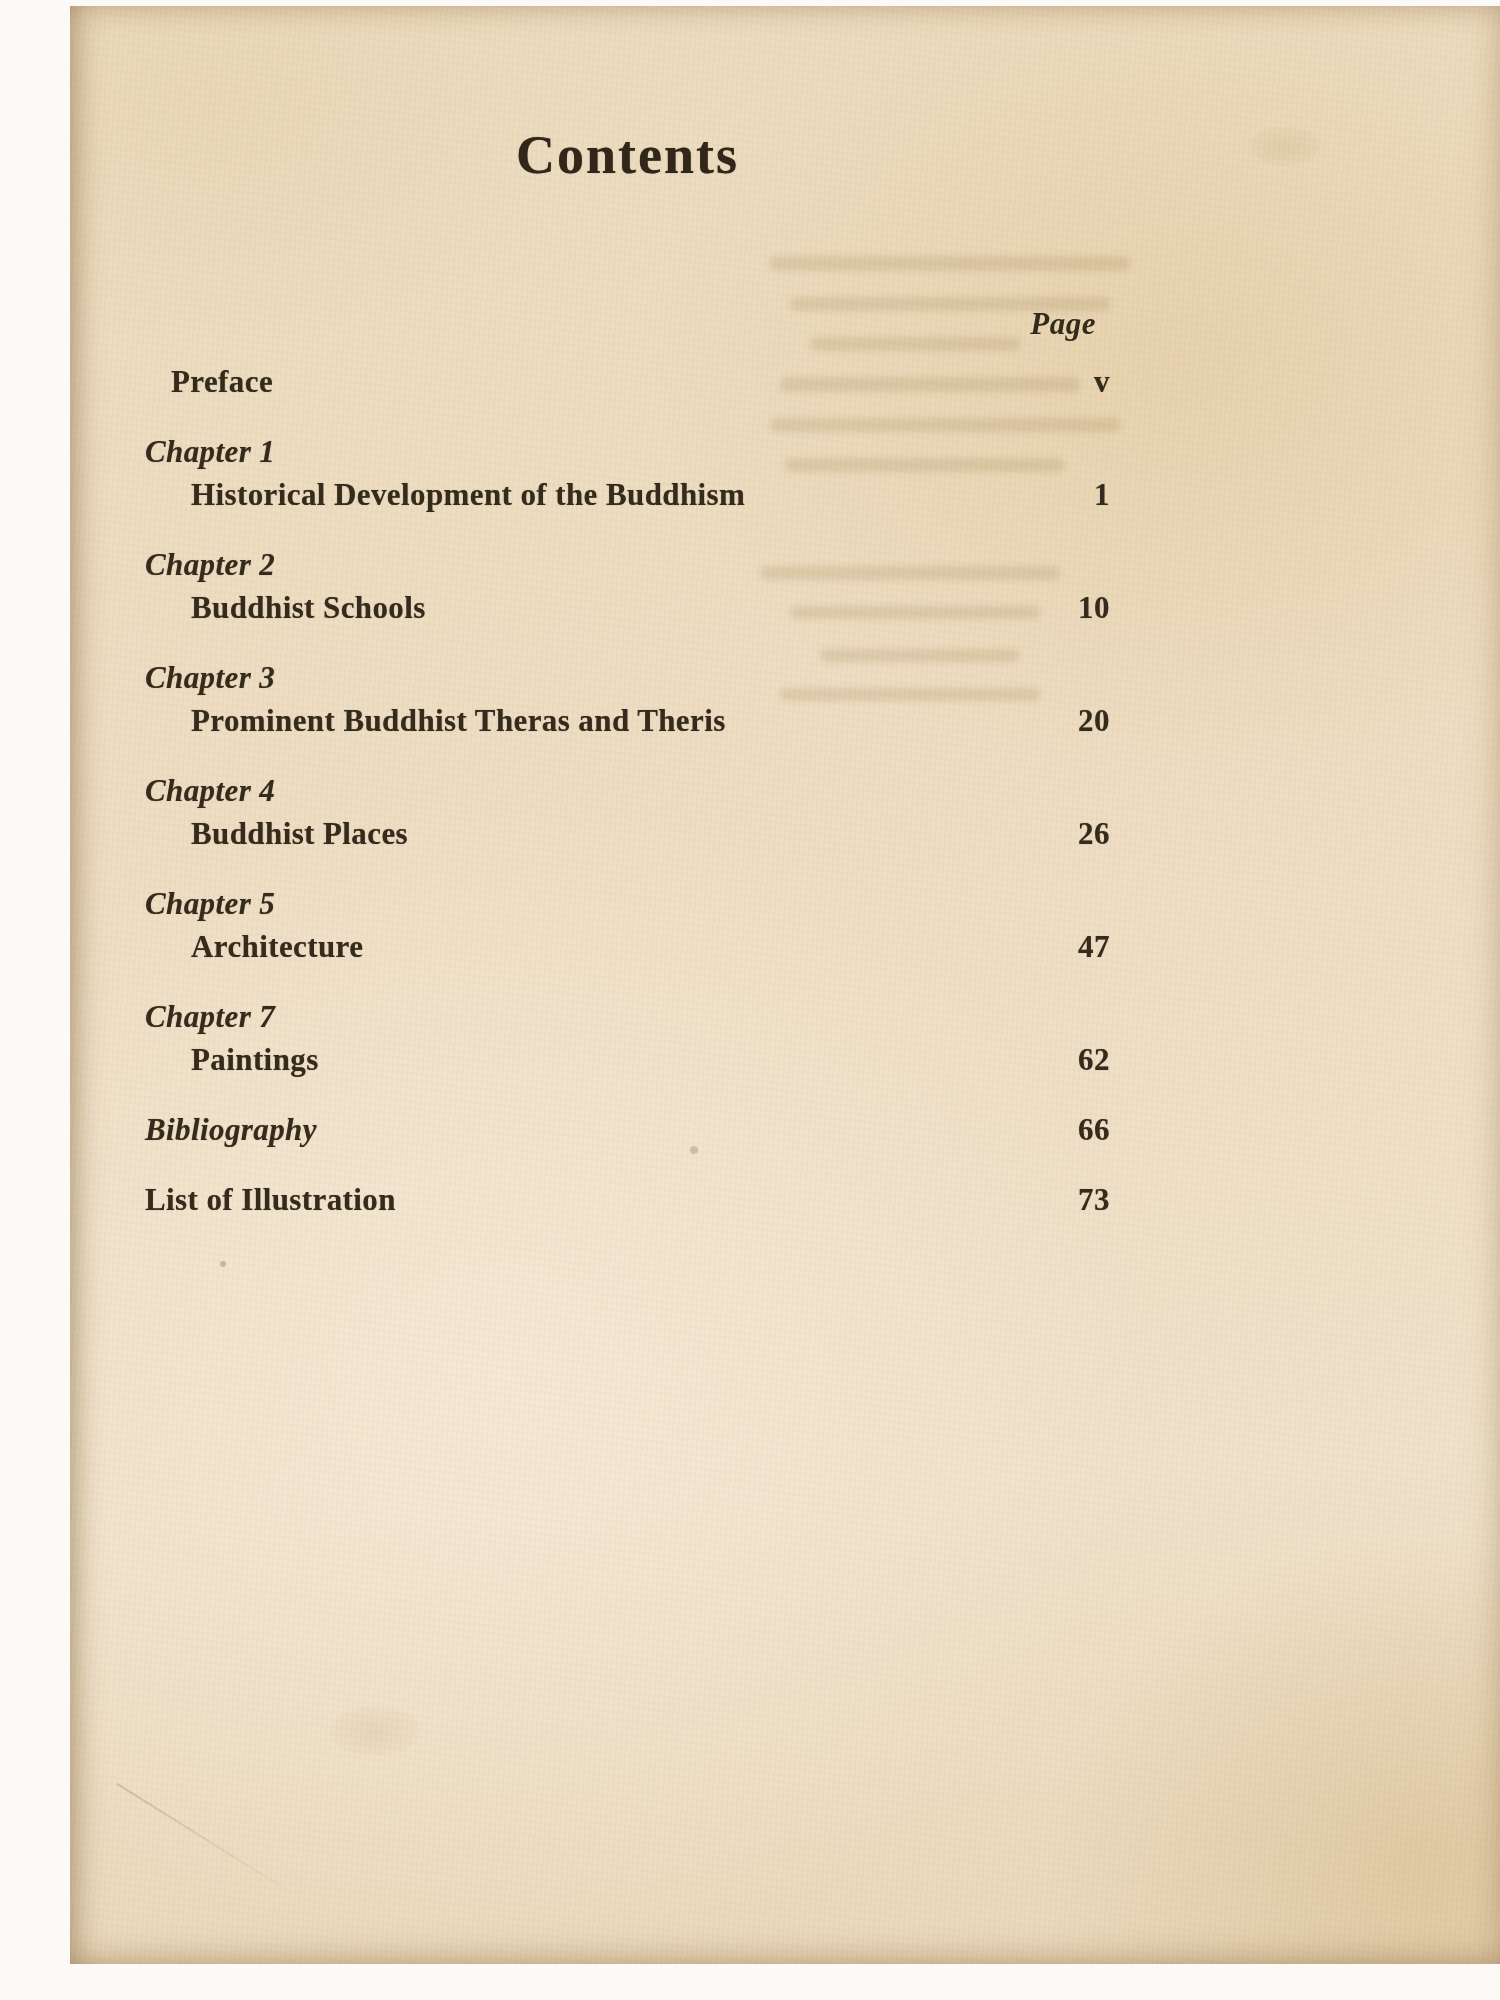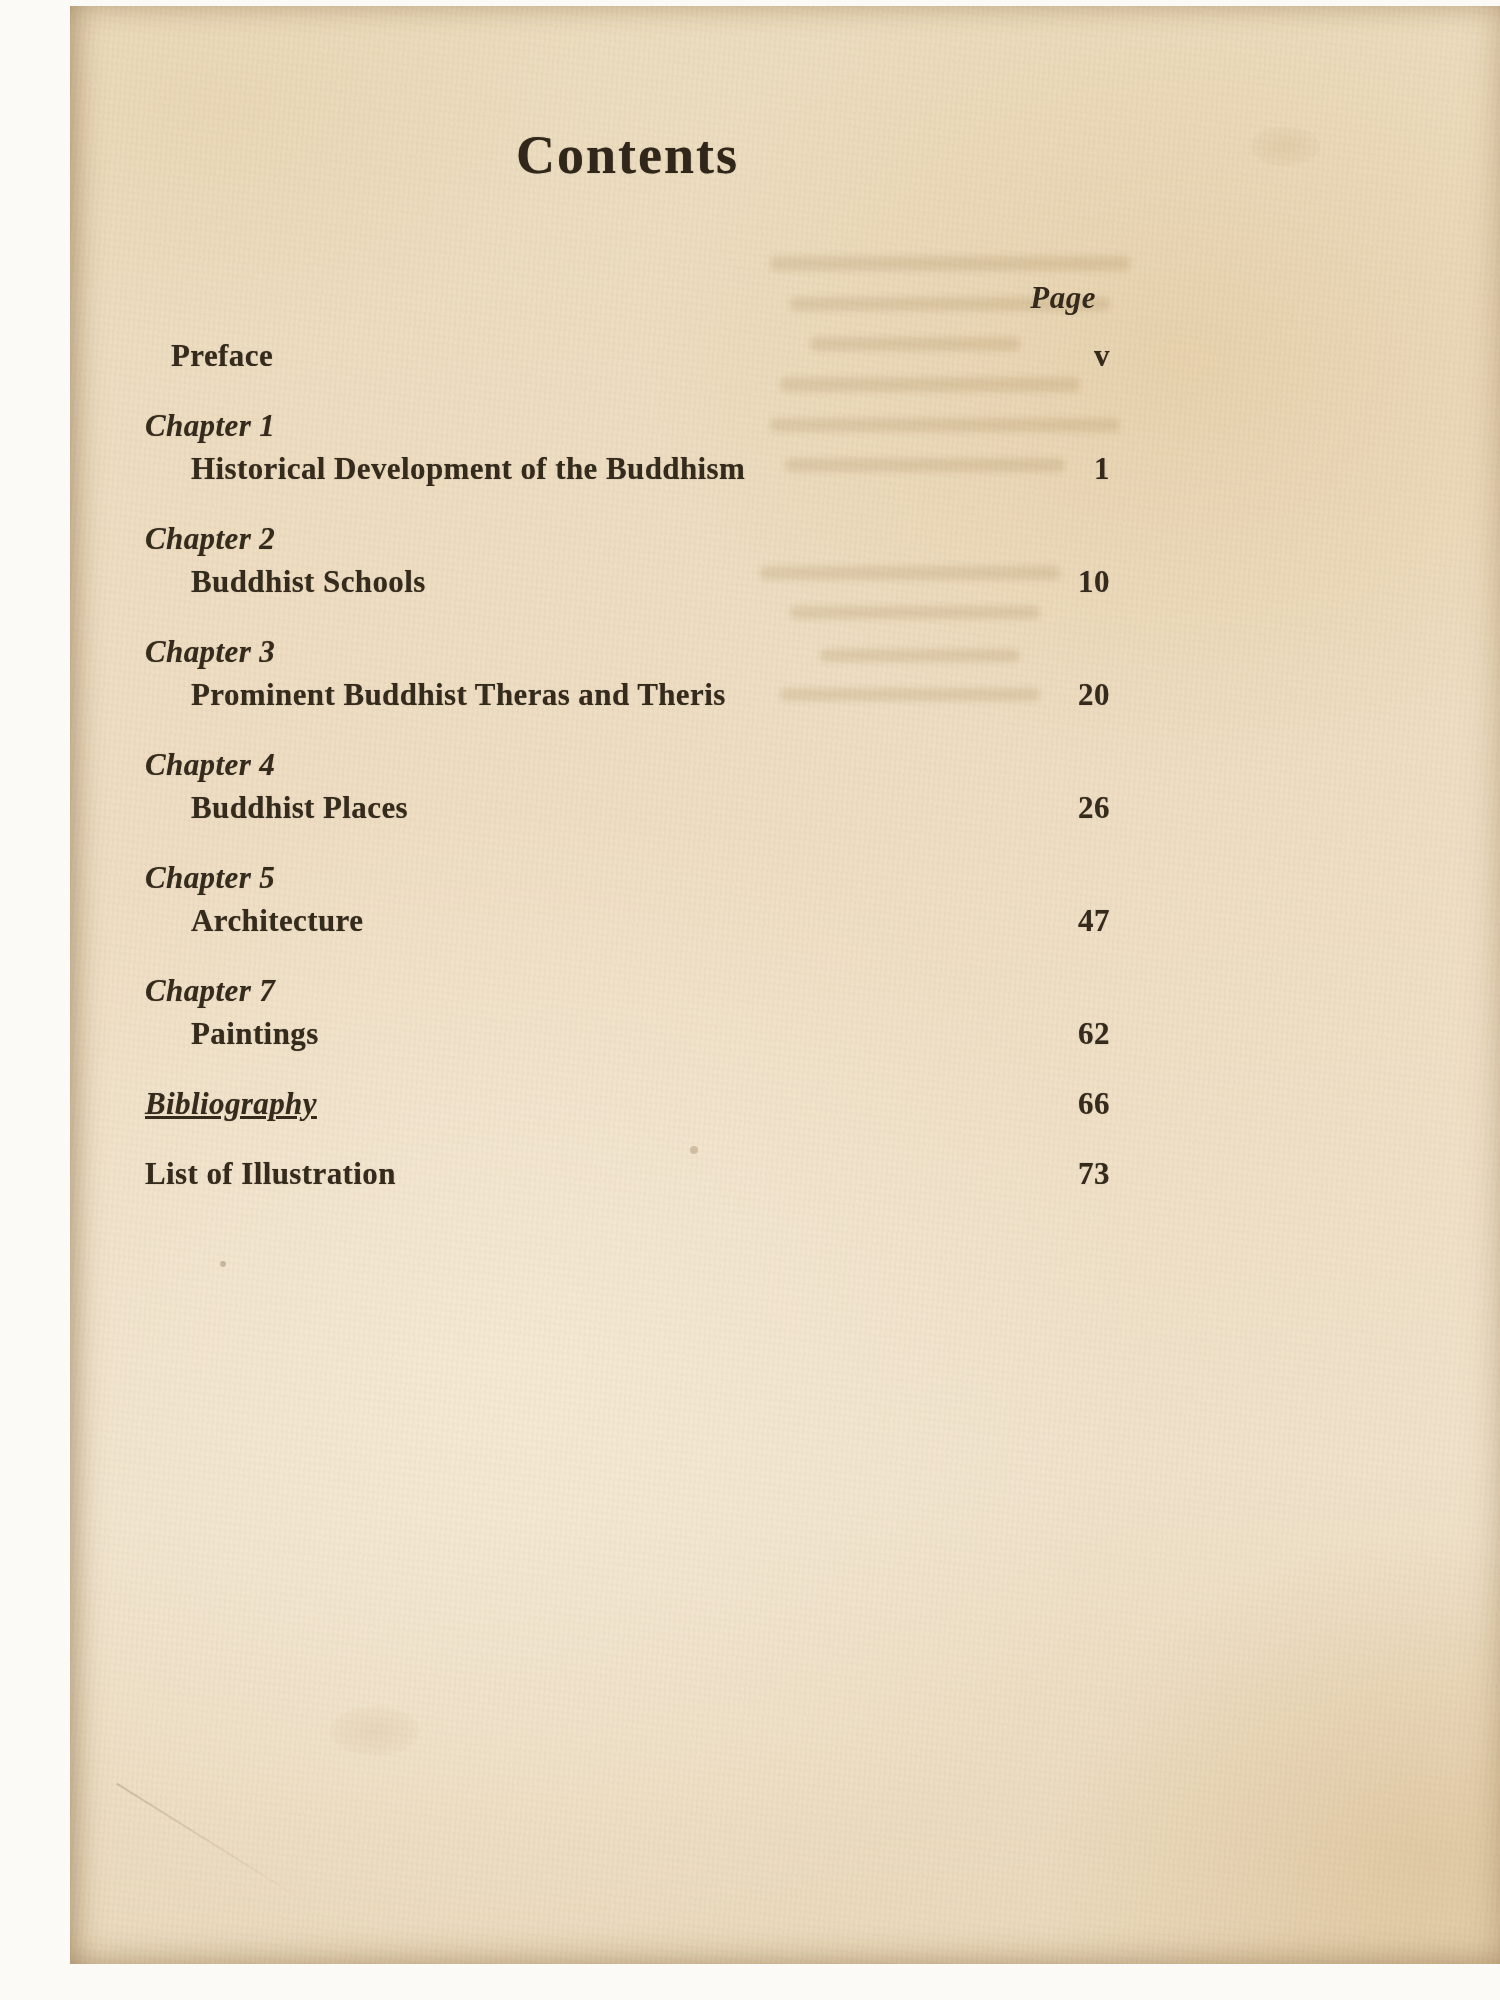--- a/index.html
+++ b/index.html
@@ -84,21 +84,21 @@
     margin-top: 118px;
     text-align: center;
     font-size: 54px;
     font-weight: 600;
     letter-spacing: 2px;
     color: #30271a;
     text-shadow: 0 0 1px rgba(48, 39, 26, 0.55);
   }
 
   .page-col-header {
-    margin-top: 94px;
+    margin-top: 120px;
     text-align: right;
     padding-right: 14px;
     font-style: italic;
     font-weight: bold;
     font-size: 31px;
     letter-spacing: 0.5px;
   }
 
   .entry { margin-top: 27px; font-size: 31px; font-weight: bold; }
   .entry.first { margin-top: 18px; margin-left: 26px; }
@@ -115,21 +115,21 @@
     letter-spacing: 0.4px;
     text-shadow: 0 0 1px rgba(48, 39, 26, 0.45);
   }
 
   .entry-title {
     flex: 1;
     letter-spacing: 0.4px;
     text-shadow: 0 0 1px rgba(48, 39, 26, 0.45);
   }
   .entry-title.indent { padding-left: 46px; }
-  .entry-title.italic { font-style: italic; text-decoration: underline; }
+  .entry-title.italic { font-style: italic; }
 
   .page-num {
     min-width: 70px;
     text-align: right;
     letter-spacing: 0.5px;
     text-shadow: 0 0 1px rgba(48, 39, 26, 0.45);
   }
 </style>
 </head>
 <body>

